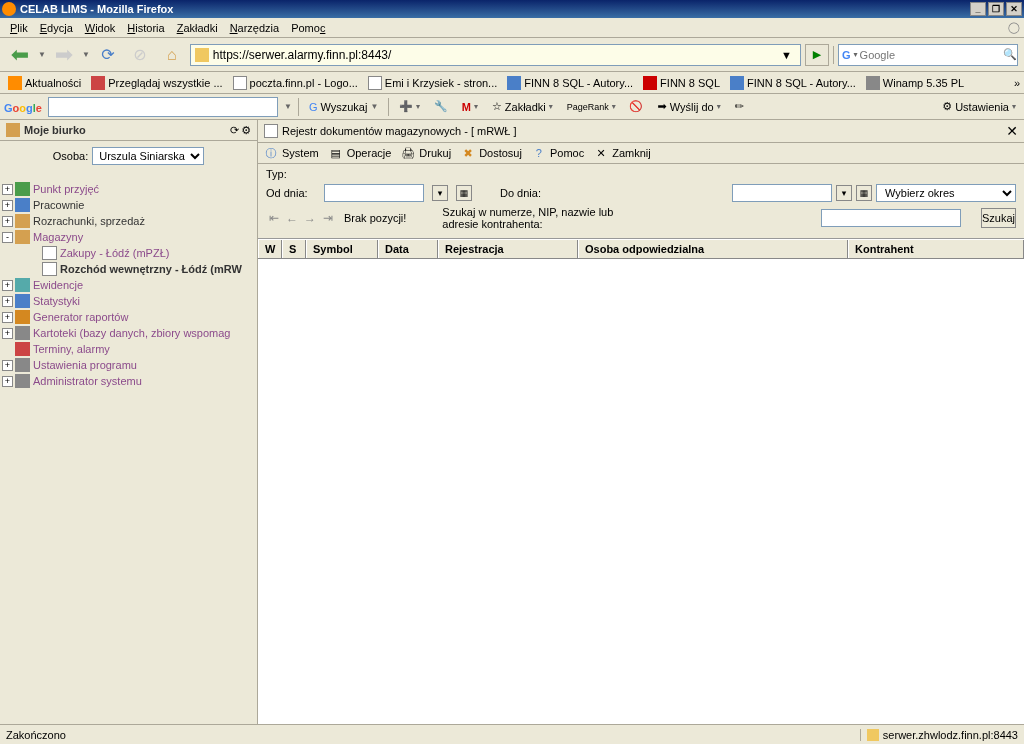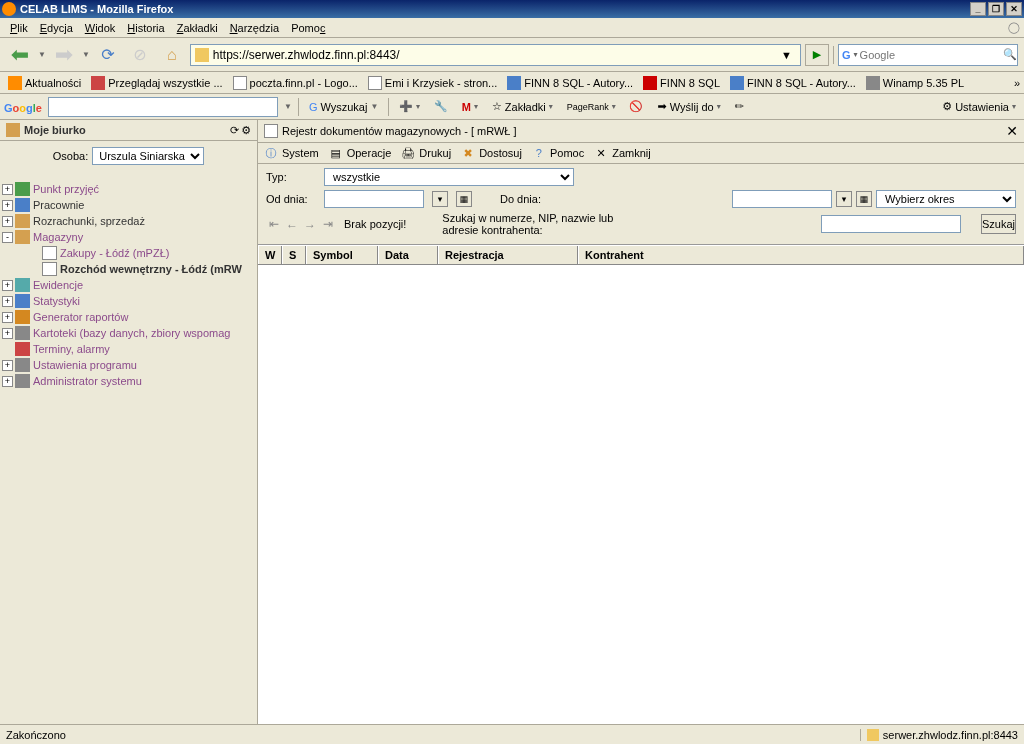--- a/index.html
+++ b/index.html
@@ -156,21 +156,21 @@
       <span class="reload-icon">⟳</span>
     </div>
   <div class="nav-btn">
       <span class="stop-icon">⊘</span>
     </div>
   <div class="nav-btn">
       <span class="home-icon">⌂</span>
     </div>
   <div class="url-bar">
     <div class="url-bar-icon"></div>
-    <span class="url-text">https://serwer.zhwlodz.finn.pl:8443/</span>
+    <span class="url-text">https://serwer.alarmy.finn.pl:8443/</span>
     <span class="url-dropdown">▼</span>
   </div>
   <div class="go-btn">▶</div>
   <div class="sep"></div>
   <div class="search-box">
     <span style="color:#4285f4;font-weight:bold;margin:0 3px">G</span>
     <span class="dropdown-arrow">▾</span>
     <input class="search-input" placeholder="Google" style="">
     <div class="search-btn">🔍</div>
   </div>
@@ -356,21 +356,20 @@
           <span>Pomoc</span>
         </div>
       <div class="ct-item">
           <span class="ct-icon">✕</span>
           <span>Zamknij</span>
         </div>
     </div>
     <div class="filter">
       <div class="filter-row">
         <span class="filter-label">Typ:</span>
-        <select class="filter-select"><option>wszystkie</option></select>
       </div>
       <div class="filter-row">
         <span class="filter-label">Od dnia:</span>
         <input class="filter-input" style="">
         <span class="date-btn">▾</span>
           <span class="date-btn">▦</span>
         <span style="margin-left:20px">Do dnia:</span>
         <div style="margin-left:auto;display:flex;gap:4px;align-items:center">
           <input class="filter-input" style="">
           <span class="date-btn">▾</span>
@@ -392,20 +391,21 @@
           <button class="filter-btn">Szukaj</button>
         </div>
       </div>
     </div>
     <div class="table-header">
       <div class="th" style="width:24px">W</div>
       <div class="th" style="width:24px">S</div>
       <div class="th" style="width:72px">Symbol</div>
       <div class="th" style="width:60px">Data</div>
       <div class="th" style="width:140px">Rejestracja</div>
+      <div class="th" style="width:270px">Osoba odpowiedzialna</div>
       <div class="th" style="flex:1">Kontrahent</div>
     </div>
     <div class="table-body"></div>
   </div>
 </div>
 
 <div class="statusbar">
   <span>Zakończono</span>
   <div class="statusbar-right">
     <div style="width:12px;height:12px;background:#f0c860"></div>

